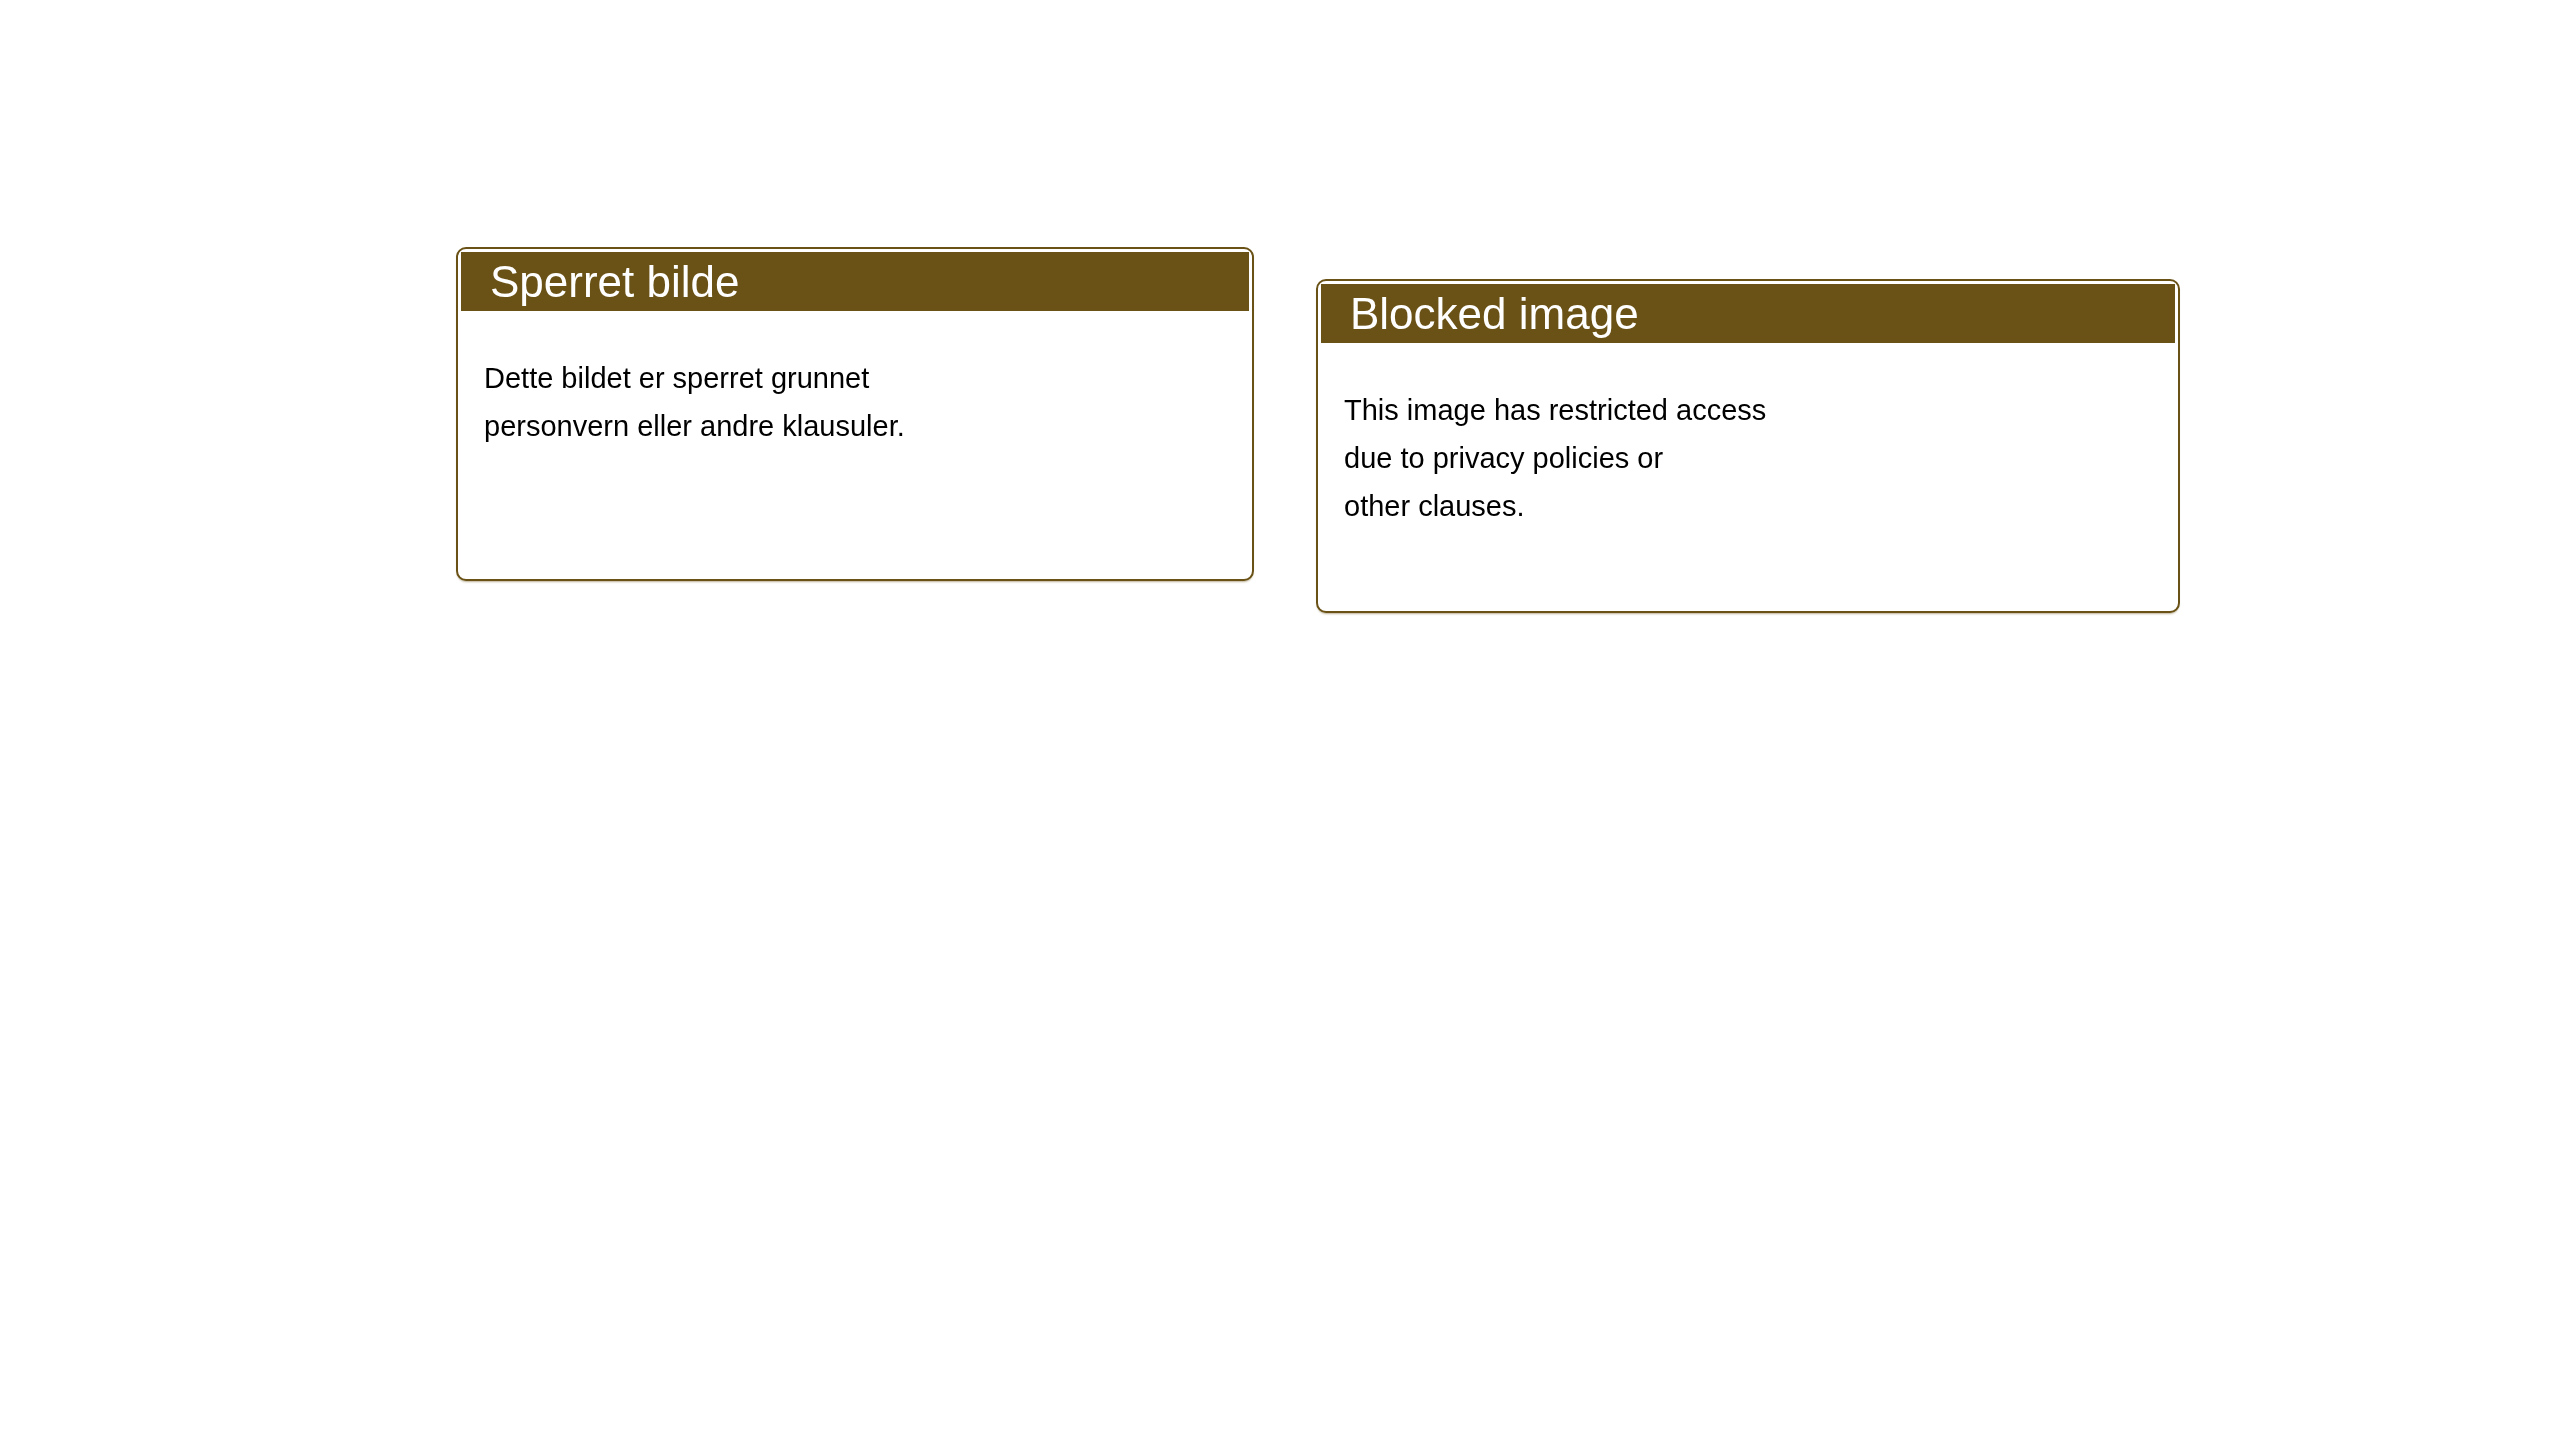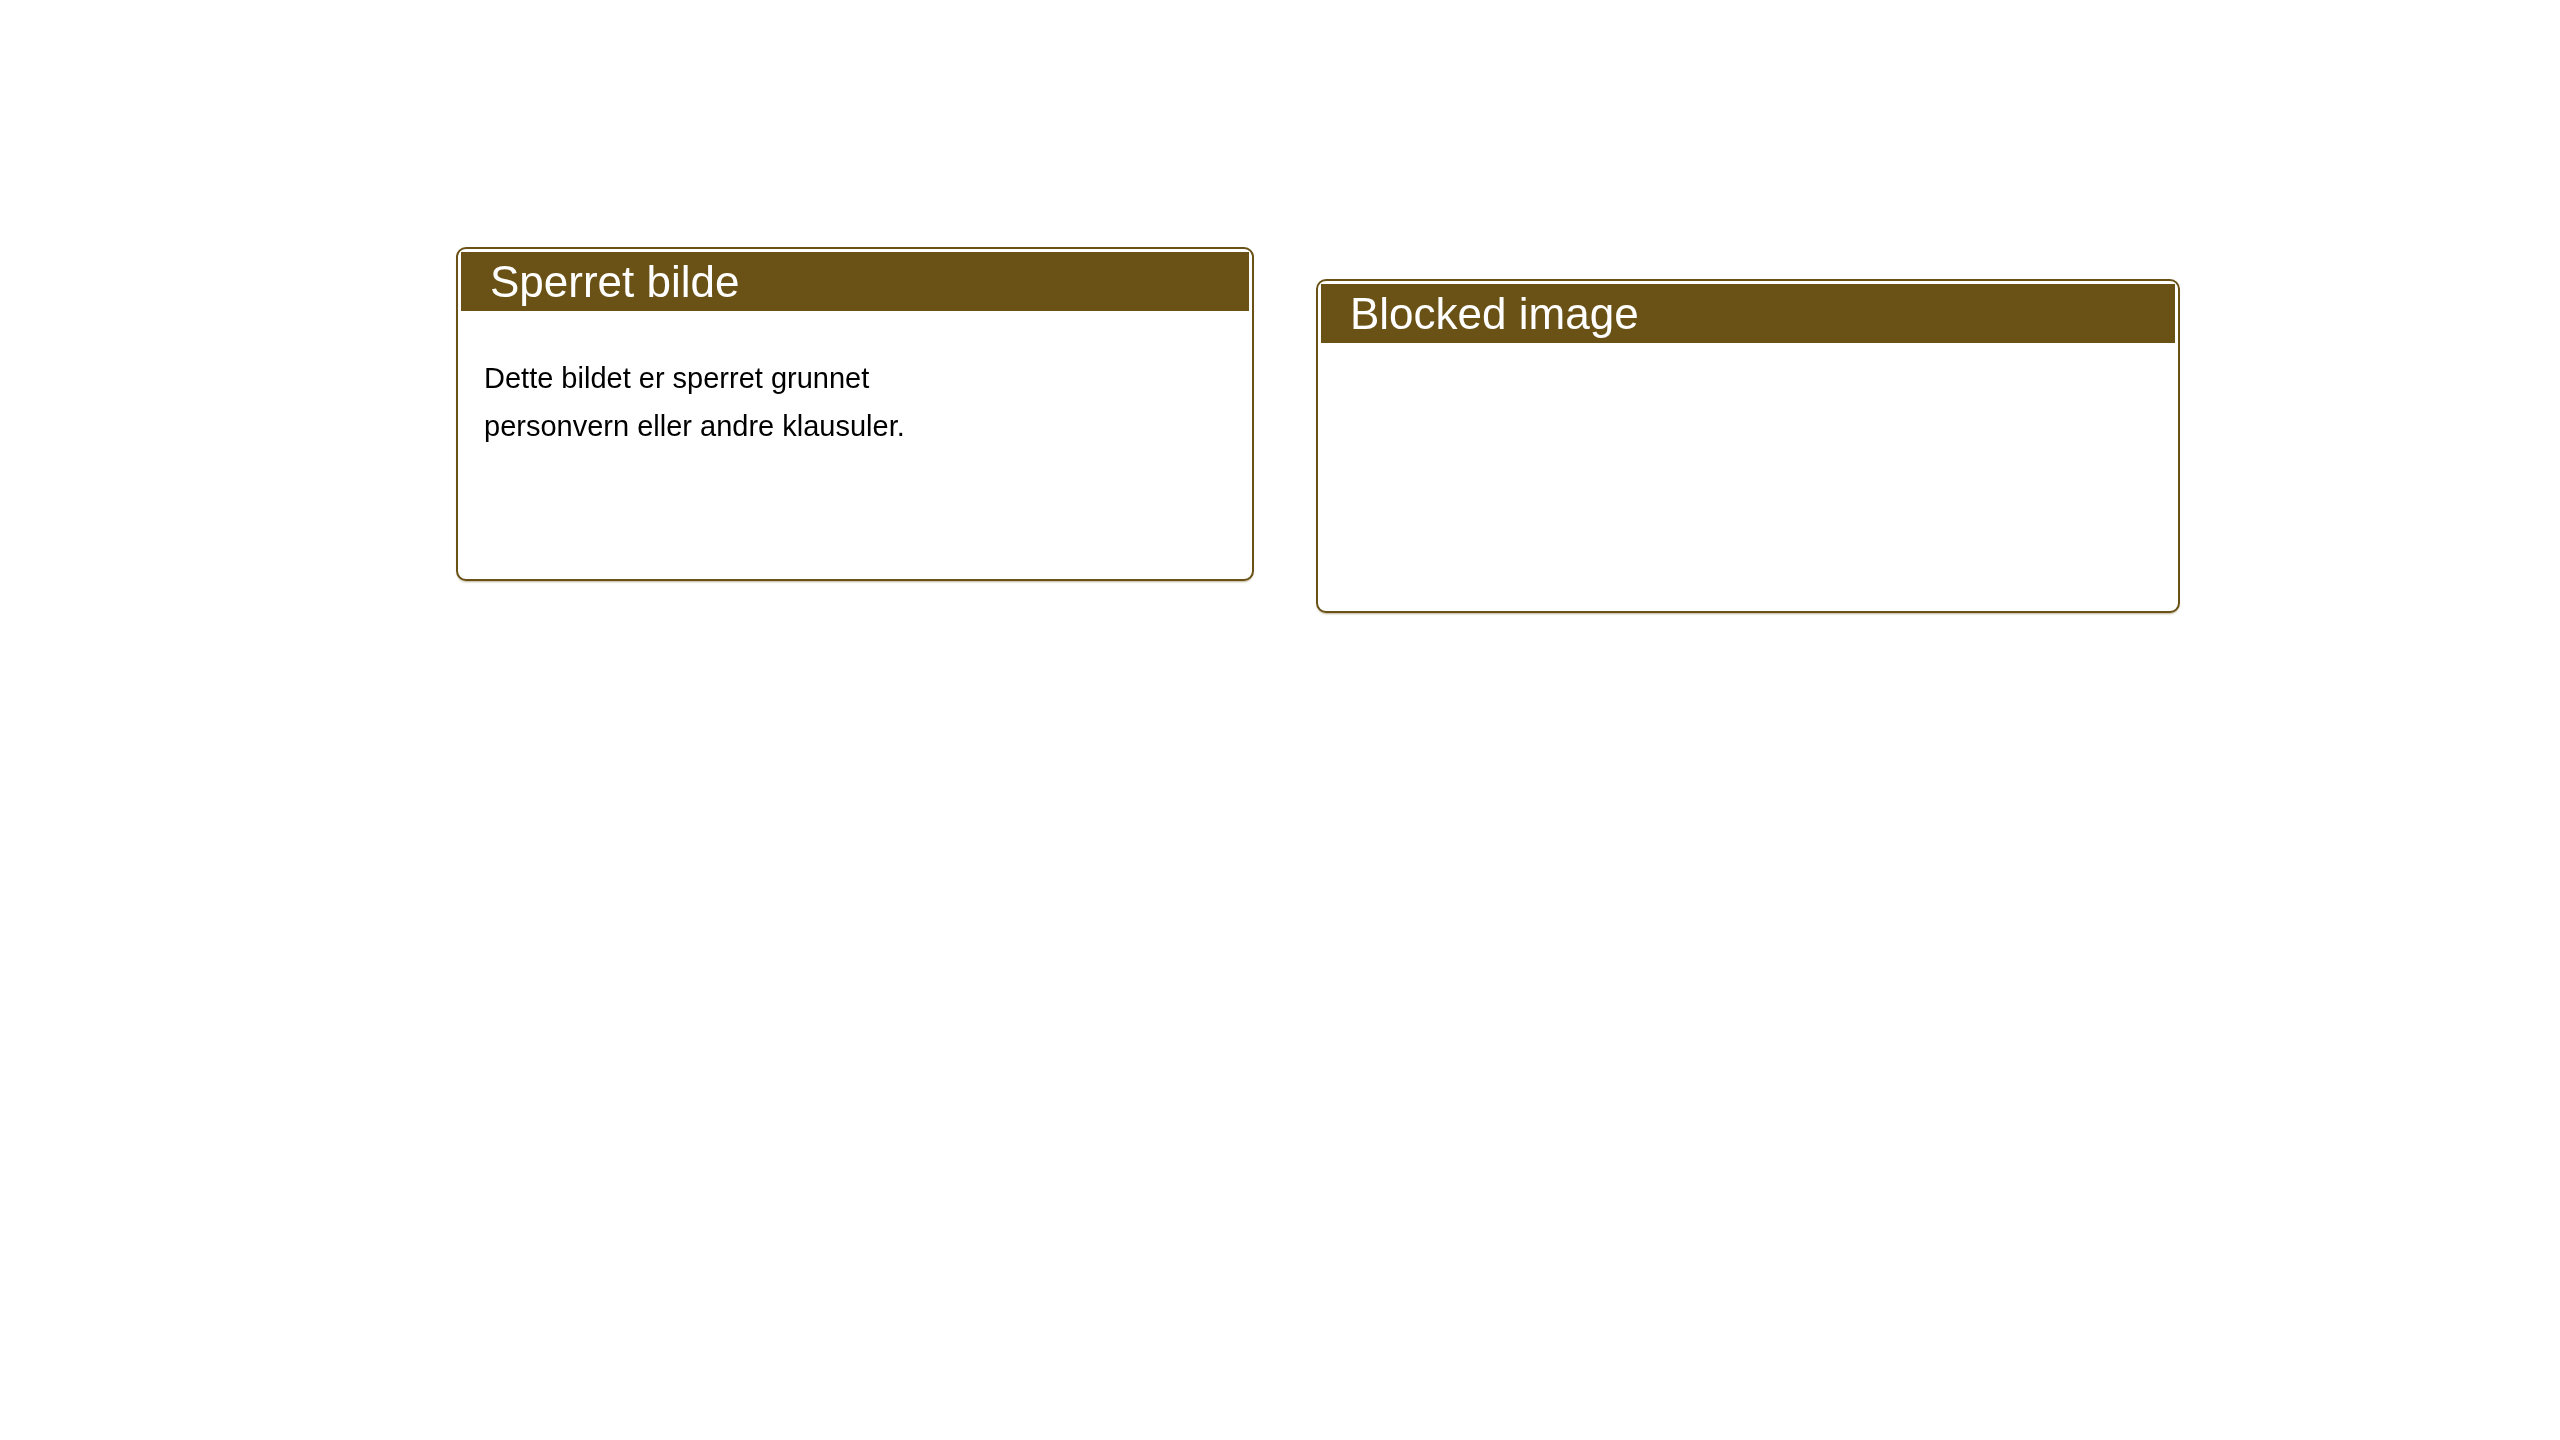--- a/index.html
+++ b/index.html
@@ -71,15 +71,20 @@
     <div class="card-body">
       <p class="card-message">Dette bildet er sperret grunnet
 personvern eller andre klausuler.</p>
     </div>
   </section>
 
   <section class="card card-en">
     <header class="card-header">
       <span class="card-title">Blocked image</span>
     </header>
+    <div class="card-body">
+      <p class="card-message">This image has restricted access
+due to privacy policies or
+other clauses.</p>
+    </div>
   </section>
 
 </main>
 
 </body></html>

